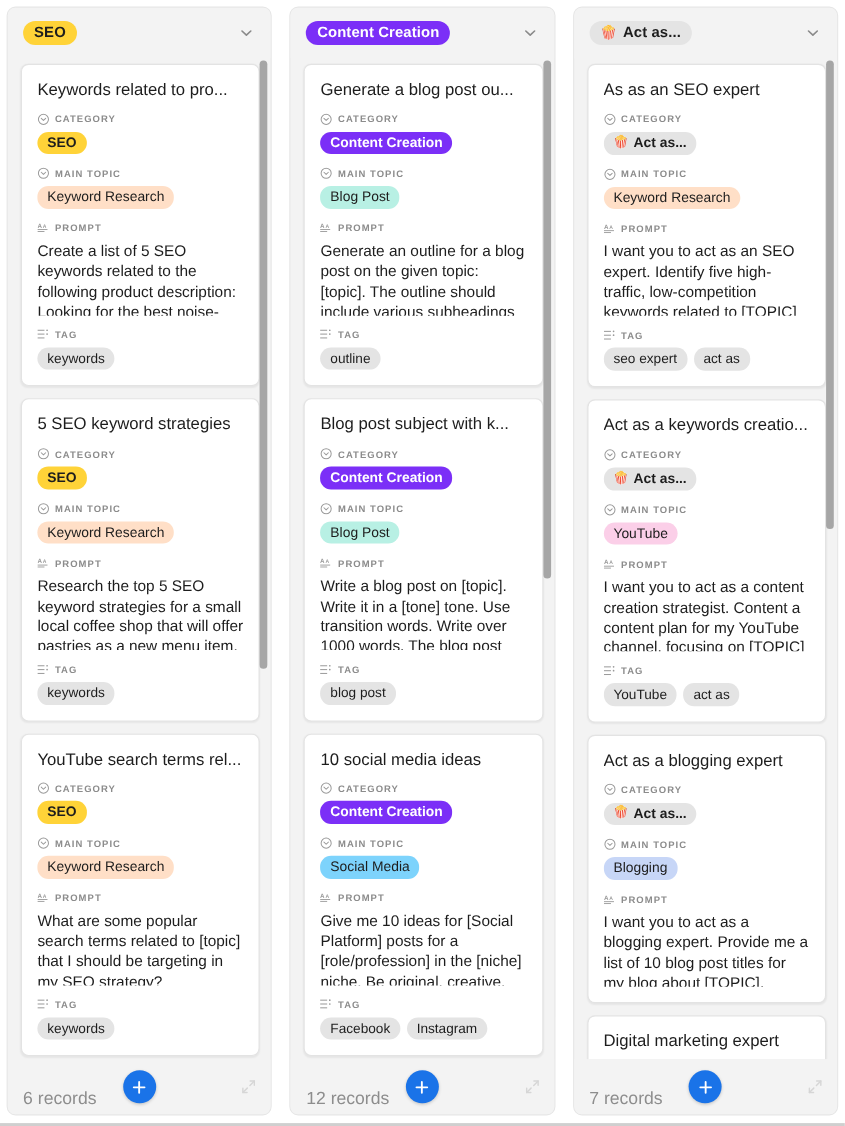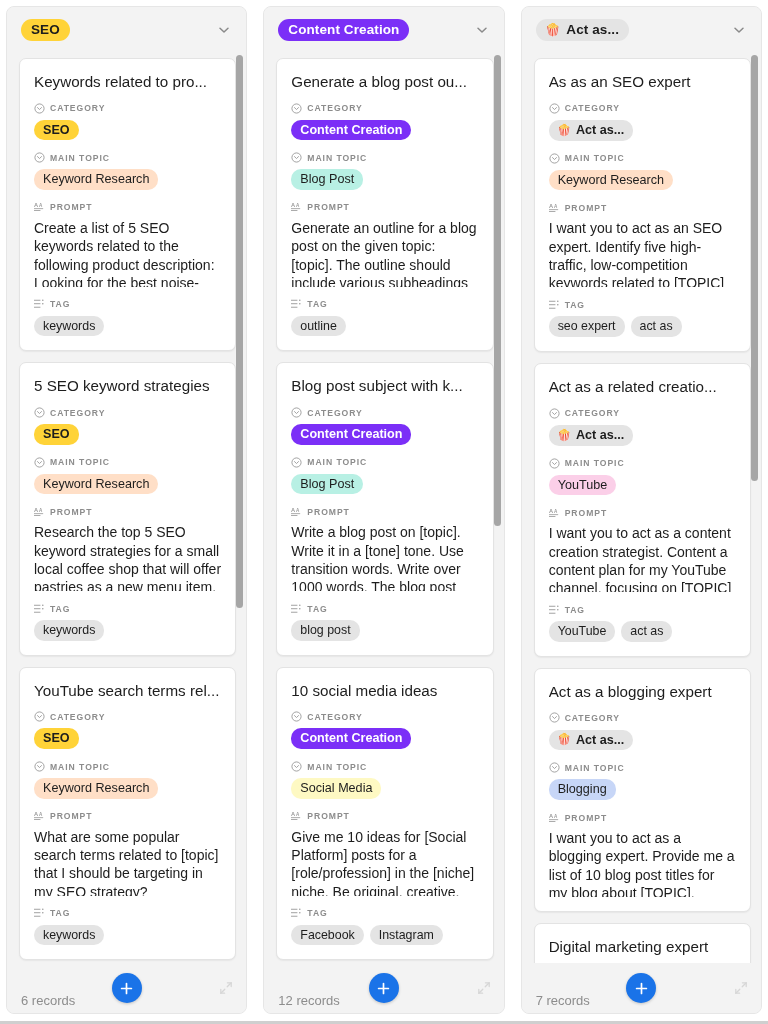--- a/index.html
+++ b/index.html
@@ -187,21 +187,21 @@
   .col-footer {
     position: relative;
     flex: 0 0 auto;
     height: 50px;
     display: flex;
     align-items: center;
     padding: 0 12px 0 14px;
     background: #f3f3f3;
   }
   .record-count {
-    font-size: 13px;
+    font-size: 16px;
     color: #8d8d8d;
     white-space: nowrap;
     margin-top: 24px;
   }
   .add-fab {
     position: absolute;
     left: 50%;
     top: 50%;
     transform: translate(-50%, -50%);
     width: 30px; height: 30px;
@@ -581,21 +581,21 @@
                 <span>Content Creation</span>
               </span></div>
             <div class="field-block"><div class="field-label">
                 <span class="fi">
                   <svg width="11" height="11" viewBox="0 0 12 12" fill="none">
                     <circle cx="6" cy="6" r="5" stroke="currentColor" stroke-width="1"></circle>
                     <path d="M3.8 5 L6 7.1 L8.2 5" stroke="currentColor" stroke-width="1" stroke-linecap="round" stroke-linejoin="round"></path>
                   </svg>
                 </span>
                 <span>MAIN TOPIC</span>
-              </div><span class="pill" style="background: #fef9c3; color: rgb(29, 29, 29);">
+              </div><span class="pill" style="background: #7dd3fc; color: rgb(29, 29, 29);">
                 <span>Social Media</span>
               </span></div>
             <div class="field-block">
               <div class="field-label">
                 <span class="fi">
                   <svg width="12" height="12" viewBox="0 0 12 12" fill="none">
                     <text x="0" y="6" font-size="6.2" font-family="Liberation Sans, sans-serif" fill="currentColor">A</text>
                     <text x="5.4" y="6" font-size="5" font-family="Liberation Sans, sans-serif" fill="currentColor">a</text>
                     <rect x="0" y="7.4" width="10" height="0.9" fill="currentColor"></rect>
                     <rect x="0" y="9.3" width="7" height="0.9" fill="currentColor"></rect>
@@ -712,21 +712,21 @@
                 </span>
                 <span>TAG</span>
               </div>
               <div class="tag-row">
                 <span class="tag-pill">seo expert</span>
                 <span class="tag-pill">act as</span>
               </div>
             </div>
           </div>
           <div class="card">
-            <div class="card-title">Act as a related creatio...</div>
+            <div class="card-title">Act as a keywords creatio...</div>
             <div class="field-block"><div class="field-label">
                 <span class="fi">
                   <svg width="11" height="11" viewBox="0 0 12 12" fill="none">
                     <circle cx="6" cy="6" r="5" stroke="currentColor" stroke-width="1"></circle>
                     <path d="M3.8 5 L6 7.1 L8.2 5" stroke="currentColor" stroke-width="1" stroke-linecap="round" stroke-linejoin="round"></path>
                   </svg>
                 </span>
                 <span>CATEGORY</span>
               </div><span class="pill cat" style="background: rgb(228, 228, 228); color: rgb(29, 29, 29);">
                 <span class="chip-emoji">🍿</span>

